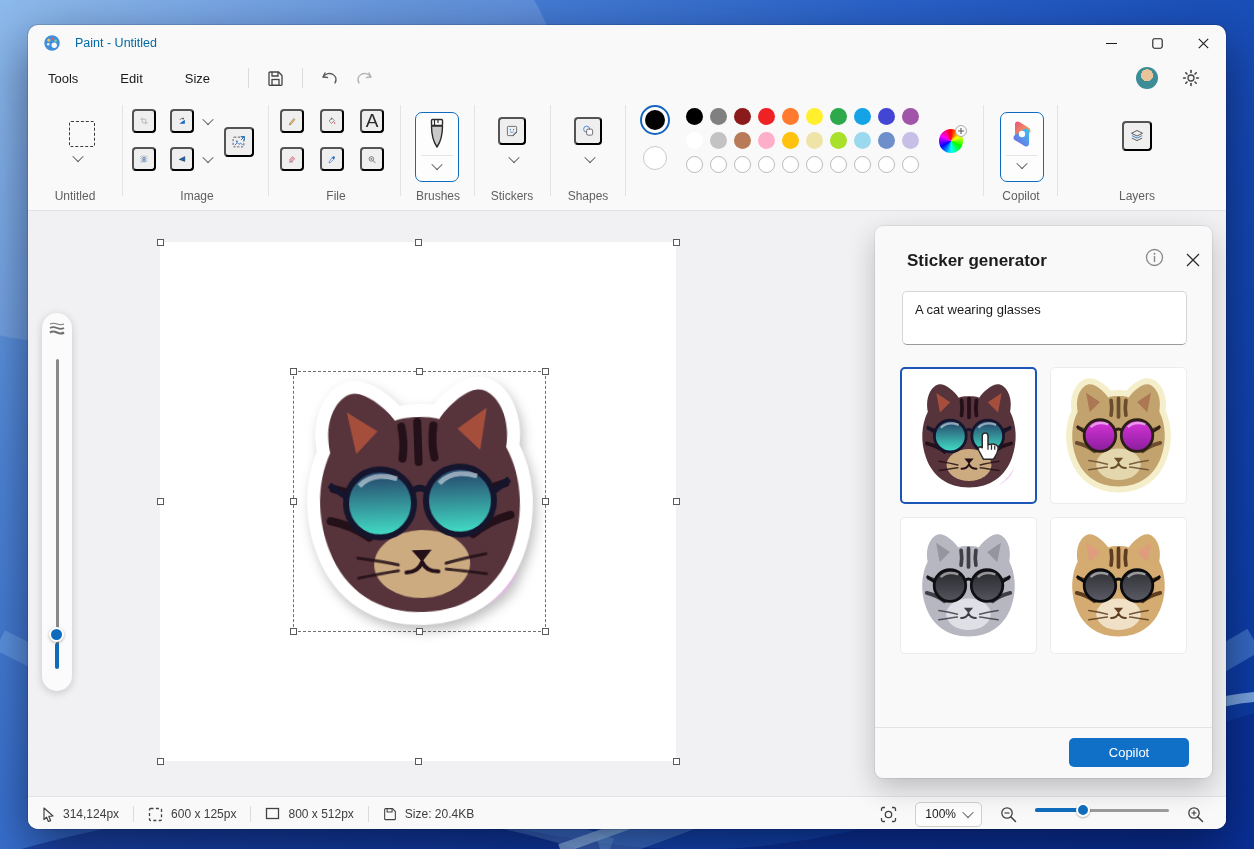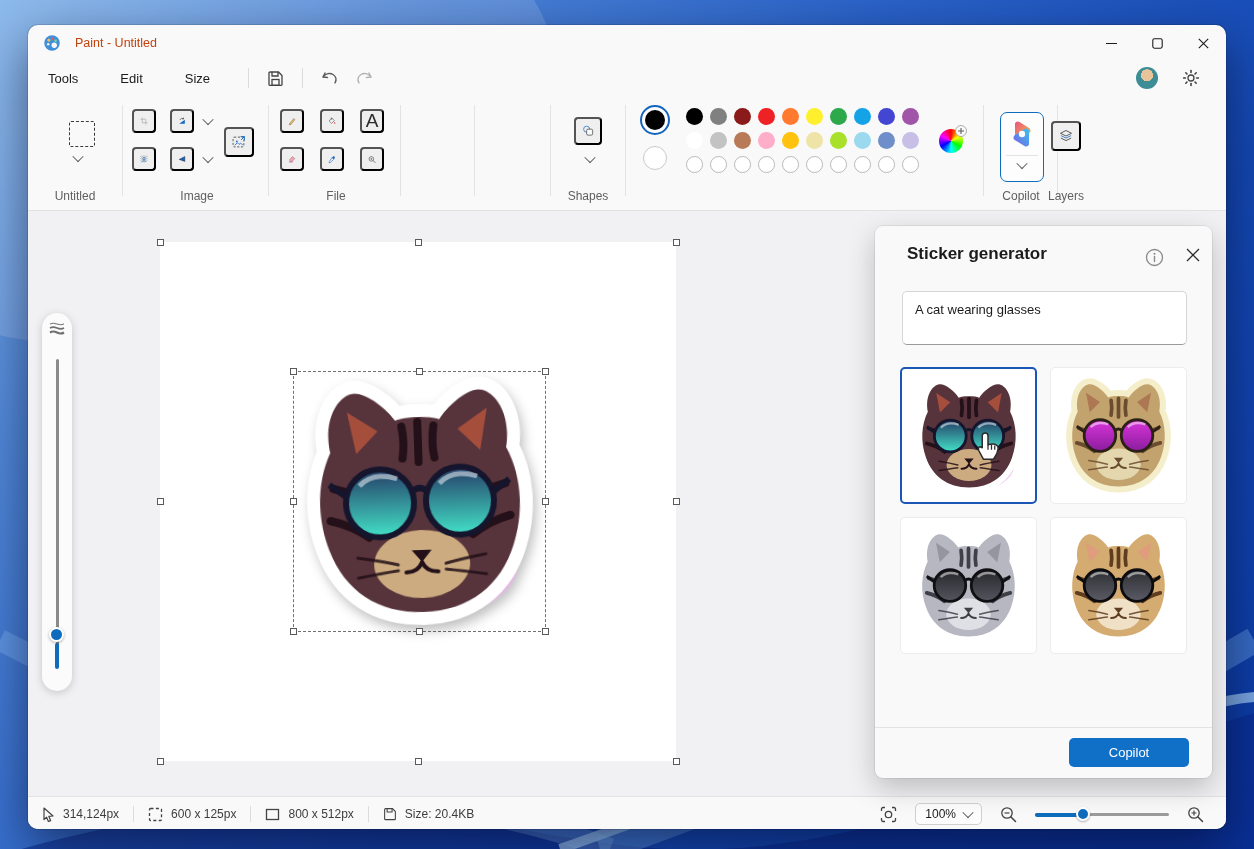--- a/index.html
+++ b/index.html
@@ -5,21 +5,21 @@
   html,body{margin:0;padding:0;}
   body{font-family:"Liberation Sans",sans-serif;-webkit-font-smoothing:antialiased;}
   .desktop{position:relative;width:1254px;height:849px;overflow:hidden;
     background:linear-gradient(130deg,#7cb0ea 0%,#4f86d8 20%,#2a62c8 45%,#1448b4 70%,#0b3aa4 100%);}
   .wallpaper-swirl{position:absolute;inset:0;pointer-events:none;}
   .window{position:absolute;left:28px;top:25px;width:1198px;height:804px;background:#f9f9f9;
     border-radius:10px;box-shadow:0 18px 50px rgba(0,0,20,.5), 0 0 0 1px rgba(0,0,0,.12);overflow:hidden;}
   
   .titlebar{height:36px;display:flex;align-items:center;}
   .app-icon{width:18px;height:18px;margin-left:15px;display:inline-flex;}
-  .title{font-size:12.5px;color:#c2410c;margin-left:14px;}
+  .title{font-size:12.5px;color:#0369a1;margin-left:14px;}
   .wincontrols{margin-left:auto;display:flex;height:36px;}
   .winbtn{width:46px;height:36px;border:none;background:transparent;display:flex;align-items:center;justify-content:center;padding:0;cursor:default;}
   
   .menubar{height:34px;display:flex;align-items:center;padding-left:6px;}
   .menu-item{border:none;background:transparent;font-family:inherit;font-size:13px;color:#1b1b1b;padding:5px 14px;border-radius:5px;margin-right:14px;}
   .icon-btn{border:none;background:transparent;padding:4px 8px;border-radius:5px;display:inline-flex;align-items:center;justify-content:center;}
   .vdiv{width:1px;height:20px;background:#dcdcdc;margin:0 10px;}
   .menubar-right{margin-left:auto;display:flex;align-items:center;gap:16px;margin-right:18px;}
   .avatar{width:22px;height:22px;border-radius:50%;background:radial-gradient(circle at 50% 38%,#e9c49a 0 34%,#3c8d96 35% 100%);border:none;padding:0;}
   
@@ -40,37 +40,37 @@
   .selection-box{position:absolute;left:265px;top:160px;width:253px;height:261px;border:1px dashed #707070;box-sizing:border-box;}
   .canvas-cat{position:absolute;left:6px;top:4px;width:240px;height:252px;transform:rotate(-2deg);filter:drop-shadow(3px 6px 6px rgba(0,0,0,.25));}
   .size-slider-panel{position:absolute;left:14px;top:102px;width:30px;height:378px;background:#fbfbfb;border-radius:15px;
     box-shadow:0 2px 8px rgba(0,0,0,.18);display:flex;flex-direction:column;align-items:center;}
   .size-track{position:absolute;left:14px;top:46px;width:3px;height:300px;background:#8a8a8a;border-radius:2px;}
   .size-fill{position:absolute;left:13px;top:330px;width:4px;height:26px;background:#0f6cbd;border-radius:2px;}
   .size-thumb{position:absolute;left:7px;top:314px;width:15px;height:15px;border-radius:50%;background:#0f6cbd;border:2px solid #fff;box-shadow:0 1px 3px rgba(0,0,0,.3);box-sizing:border-box;}
   
   .sticker-panel{position:absolute;left:847px;top:15px;width:337px;height:552px;background:#f9f9f9;border-radius:8px;
     box-shadow:0 10px 28px rgba(0,0,0,.22), 0 0 0 1px rgba(0,0,0,.06);}
-  .sp-header{display:flex;align-items:flex-start;padding:18px 8px 0 32px;}
+  .sp-header{display:flex;align-items:flex-end;padding:18px 8px 0 32px;}
   .sp-title{font-size:17px;font-weight:700;color:#1b1b1b;flex:1;}
   .sp-iconbtn{border:none;background:transparent;padding:4px;display:inline-flex;border-radius:4px;}
   .sp-prompt{margin:20px 25px 0 27px;height:54px;background:#fff;border:1px solid #d6d6d6;border-bottom-color:#9a9a9a;border-radius:5px;
     font-size:13px;color:#1b1b1b;padding:10px 12px;box-sizing:border-box;}
   .sp-grid{display:grid;grid-template-columns:137px 137px;grid-template-rows:137px 137px;gap:13px;margin:22px 25px 0 25px;}
   .sp-thumb{position:relative;background:#fff;border-radius:5px;border:1px solid #ececec;box-sizing:border-box;padding:10px;}
   .sp-thumb.selected{border:2.5px solid #1b55b5;padding:8.5px;}
   .sp-footer{position:absolute;left:0;right:0;bottom:0;height:50px;border-top:1px solid #e3e3e3;border-radius:0 0 8px 8px;}
   .generate-btn{position:absolute;right:23px;top:10px;width:120px;height:29px;background:#1070c8;color:#fff;border:none;border-radius:5px;
     font-family:inherit;font-size:13px;font-weight:400;}
   .hand-cursor{position:absolute;left:72px;top:62px;width:30px;height:30px;pointer-events:none;}
   
   .statusbar{height:34px;background:#f9f9f9;border-top:1px solid #e3e3e3;display:flex;align-items:center;font-size:12px;color:#3d3d3d;}
-  .sb-item{display:flex;align-items:center;gap:8px;padding:0 14px;}
+  .sb-item{display:flex;align-items:flex-start;gap:8px;padding:0 14px;}
   .sb-div{width:1px;height:16px;background:#dcdcdc;}
-  .sb-right{margin-left:auto;display:flex;align-items:center;gap:10px;padding-right:14px;}
+  .sb-right{margin-left:auto;display:flex;gap:10px;padding-right:14px;}
   .zoom-select{display:flex;align-items:center;gap:8px;border:1px solid #d0d0d0;border-radius:5px;background:#fdfdfd;padding:3px 9px;font-size:12px;color:#1b1b1b;}
   .zoom-slider{position:relative;width:134px;height:16px;}
   .zs-track{position:absolute;top:7px;left:0;right:0;height:3px;background:#9a9a9a;border-radius:2px;}
   .zs-fill{position:absolute;top:6.5px;left:0;height:4px;background:#0f6cbd;border-radius:2px;}
   .zs-thumb{position:absolute;top:1px;width:14px;height:14px;border-radius:50%;background:#0f6cbd;border:2px solid #fff;box-shadow:0 1px 2px rgba(0,0,0,.3);box-sizing:border-box;}
 </style>
 </head>
 <body>
 
 <div class="desktop">
@@ -258,22 +258,50 @@
           <svg width="19" height="19" viewBox="0 0 19 19">
               <circle cx="8" cy="8" r="5.5" fill="none" stroke="#434343" stroke-width="1.4"></circle>
               <path d="M12.2 12.2 L17 17" stroke="#434343" stroke-width="1.6" stroke-linecap="round"></path>
               <path d="M5.5 8 H10.5 M8 5.5 V10.5" stroke="#434343" stroke-width="1.2"></path>
             </svg>
         </button>
         <div class="rlabel">File</div>
       </div>
       <div class="rdiv" style="left:372px;"></div>
 
+      <div class="rgroup" style="left:378px;width:64px;">
+        <div class="tool-sel-box" style="left:9px;top:17px;">
+          <svg width="20" height="32" viewBox="0 0 20 32" style="margin-top:5px;">
+              <rect x="4.5" y="1.5" width="11" height="6" rx="1" fill="none" stroke="#2b2b2b" stroke-width="1.4"></rect>
+              <path d="M7.5 2 V7" stroke="#2b2b2b" stroke-width="1.2"></path>
+              <path d="M11 2 V5" stroke="#2b2b2b" stroke-width="1.2"></path>
+              <path d="M4.5 8 C4.5 16 6.5 24 10 29 C13.5 24 15.5 16 15.5 8 Z" fill="#c9c9c9" stroke="#2b2b2b" stroke-width="1.4" stroke-linejoin="round"></path>
+            </svg>
+          <span class="divline"></span>
+          <span class="chev" style="margin-top:6px;"></span>
+        </div>
+        <div class="rlabel">Brushes</div>
+      </div>
       <div class="rdiv" style="left:446px;"></div>
 
+      <div class="rgroup" style="left:452px;width:64px;">
+        <button class="ricon" style="left:18px;top:22px;width:28px;height:28px;">
+          <svg width="26" height="26" viewBox="0 0 26 26">
+              <path d="M5 3 H21 A2 2 0 0 1 23 5 V16 L16 23 H5 A2 2 0 0 1 3 21 V5 A2 2 0 0 1 5 3Z" fill="none" stroke="#3a3a3a" stroke-width="1.5" stroke-linejoin="round"></path>
+              <path d="M23 16 C19 16 16 19 16 23" fill="none" stroke="#3a3a3a" stroke-width="1.5"></path>
+              <circle cx="9.5" cy="10" r="1.3" fill="#1565c0"></circle>
+              <circle cx="16.5" cy="10" r="1.3" fill="#1565c0"></circle>
+              <path d="M9 14.5 C10.5 16.5 14 16.5 15.5 15" fill="none" stroke="#1565c0" stroke-width="1.5" stroke-linecap="round"></path>
+            </svg>
+        </button>
+        <button class="icon-btn" style="position:absolute;left:22px;top:56px;">
+            <span class="chev"></span>
+          </button>
+        <div class="rlabel">Stickers</div>
+      </div>
       <div class="rdiv" style="left:522px;"></div>
 
       <div class="rgroup" style="left:528px;width:64px;">
         <button class="ricon" style="left:18px;top:22px;width:28px;height:28px;">
           <svg width="26" height="26" viewBox="0 0 26 26">
               <circle cx="10" cy="9" r="6.5" fill="none" stroke="#1565c0" stroke-width="1.5"></circle>
               <rect x="10" y="9" width="13" height="13" rx="3" fill="#f9f9f9" stroke="#3a3a3a" stroke-width="1.5"></rect>
             </svg>
         </button>
         <button class="icon-btn" style="position:absolute;left:22px;top:56px;">
@@ -350,21 +378,21 @@
             <path d="M20 11 C20 8.8 17.5 7.8 15.5 9 L6 15 C4 16.3 4 19 6 20.2 L15.5 26 C17.5 27.2 20 26.2 20 24 Z" fill="url(#copB)"></path>
             <circle cx="13" cy="14" r="3.2" fill="#fdfdfd"></circle>
           </svg>
           <span class="divline"></span>
           <span class="chev" style="margin-top:5px;"></span>
         </div>
         <div class="rlabel">Copilot</div>
       </div>
       <div class="rdiv" style="left:1029px;"></div>
 
-      <div class="rgroup" style="left:1007px;width:62px;">
+      <div class="rgroup" style="left:1078px;width:62px;">
         <button class="ricon" style="left:16px;top:26px;width:30px;height:30px;">
           <svg width="28" height="28" viewBox="0 0 28 28">
               <path d="M14 3 L25 8.5 L14 14 L3 8.5 Z" fill="none" stroke="#2b2b2b" stroke-width="1.5" stroke-linejoin="round"></path>
               <path d="M4.5 13.5 L14 18.2 L23.5 13.5" fill="none" stroke="#1565c0" stroke-width="1.6" stroke-linecap="round"></path>
               <path d="M4.5 18.5 L14 23.2 L23.5 18.5" fill="none" stroke="#2b2b2b" stroke-width="1.5" stroke-linecap="round"></path>
             </svg>
         </button>
         <div class="rlabel">Layers</div>
       </div>
     </div>

